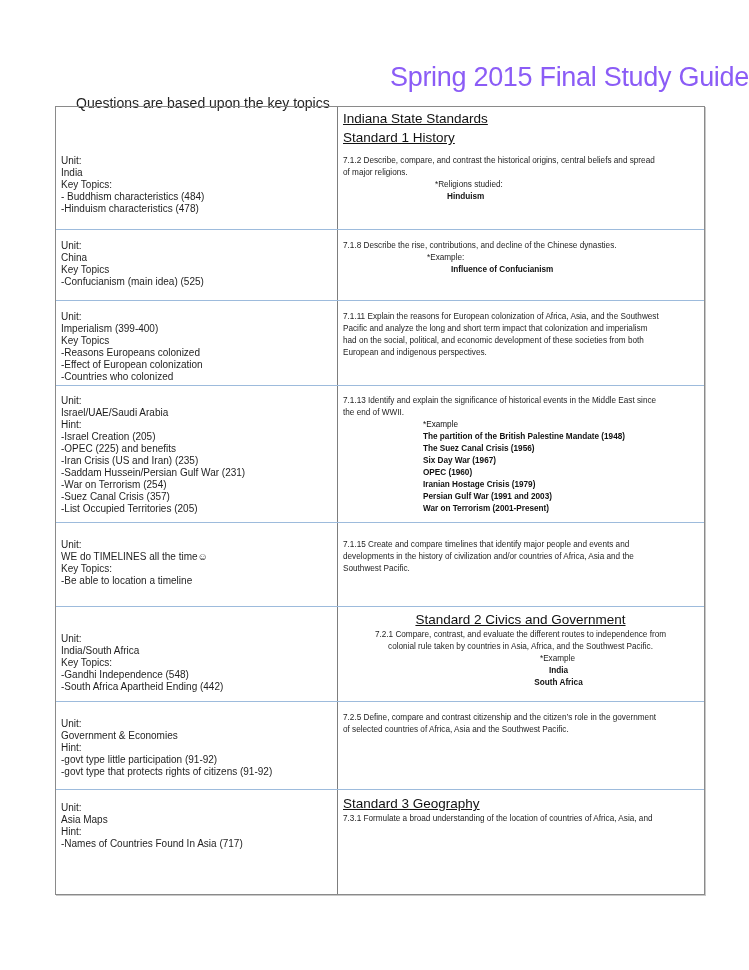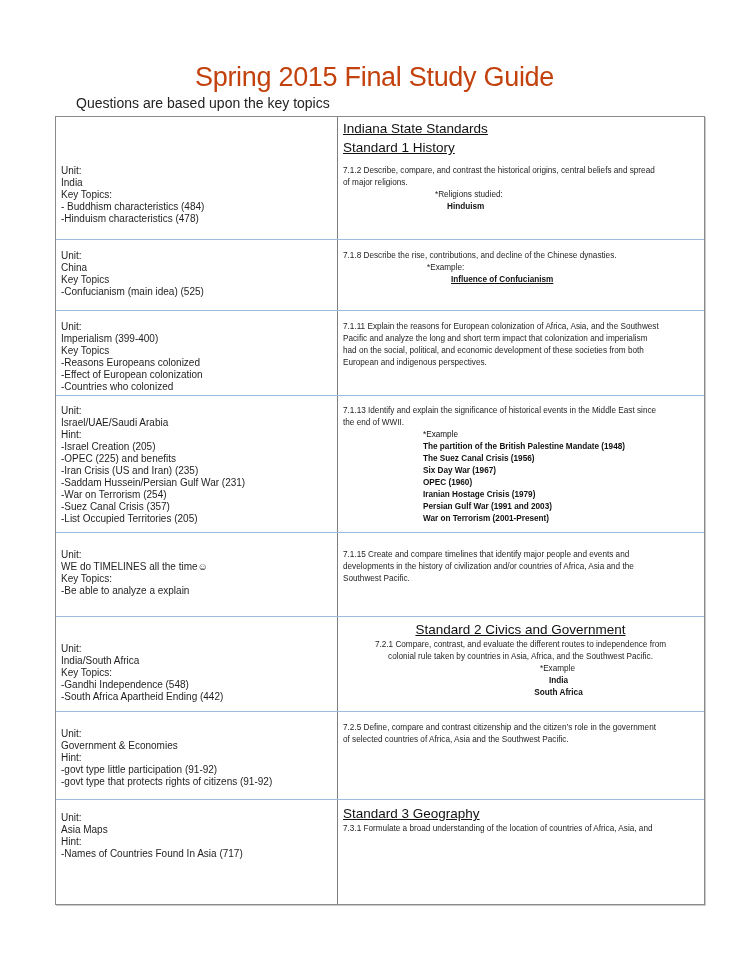--- a/index.html
+++ b/index.html
@@ -1,21 +1,21 @@
 <!DOCTYPE html>
 <html><head>
 <meta charset="utf-8">
 <style>
   html, body { margin: 0; padding: 0; background: #ffffff; }
   body { width: 749px; height: 970px; position: relative; overflow: hidden;
          font-family: "Liberation Sans", "DejaVu Sans", sans-serif; color: #1e1e1e; }
-  .page-title { position: absolute; left: 0; width: 749px; top: 62px; text-align: center;
-                font-size: 27px; letter-spacing: -0.3px; color: #c2410c; }
+  .page-title { position: absolute; left: 0; width: 749px; top: 62px; text-align: right;
+                font-size: 27px; letter-spacing: -0.3px; color: #8b5cf6; }
   .subtitle { position: absolute; left: 76px; top: 95px; font-size: 14px; color: #222; }
-  .table { position: absolute; left: 55px; top: 116px; width: 650px; height: 789px;
+  .table { position: absolute; left: 55px; top: 106px; width: 650px; height: 789px;
            border: 1px solid #8a8a8a; box-shadow: 1px 1px 0 #c8c8c8; box-sizing: border-box; }
   .vdiv { position: absolute; left: 281px; top: 0; bottom: 0; width: 1px; background: #7d7d7d; }
   .row { position: absolute; left: 0; right: 0; }
   .row.sep { border-top: 1px solid #9dbbdc; }
   .cell-left { position: absolute; left: 5px; width: 270px; font-size: 10px; line-height: 12px; }
   .cell-right { position: absolute; left: 287px; width: 355px; font-size: 8.2px; line-height: 12px; }
   .line { white-space: nowrap; }
   .std-head { font-size: 13.5px; text-decoration: underline; line-height: 19px; color: #111; }
   .ex-bold { padding-left: 104px; font-weight: bold; color: #111; }
   .ex-bold2 { padding-left: 80px; font-weight: bold; color: #111; }
@@ -59,21 +59,21 @@
   <div class="row sep" style="top:122px; height:71px;">
     <div class="cell-left" style="top:10px;">
       <div class="line">Unit:</div>
       <div class="line">China</div>
       <div class="line">Key Topics</div>
       <div class="line">-Confucianism (main idea) (525)</div>
     </div>
     <div class="cell-right" style="top:10px;">
       <div class="line">7.1.8 Describe the rise, contributions, and decline of the Chinese dynasties.</div>
       <div class="line ex-label2">*Example:</div>
-      <div class="line ex-bold" style="padding-left:108px;text-decoration:underline;">Influence of Confucianism</div>
+      <div class="line ex-bold" style="padding-left:108px;">Influence of Confucianism</div>
     </div>
   </div>
 
   <div class="row sep" style="top:193px; height:85px;">
     <div class="cell-left" style="top:10px;">
       <div class="line">Unit:</div>
       <div class="line">Imperialism (399-400)</div>
       <div class="line">Key  Topics</div>
       <div class="line">-Reasons Europeans colonized</div>
       <div class="line">-Effect of European colonization</div>
@@ -112,21 +112,21 @@
       <div class="line ex-bold2">Persian Gulf War (1991 and 2003)</div>
       <div class="line ex-bold2">War on Terrorism (2001-Present)</div>
     </div>
   </div>
 
   <div class="row sep" style="top:415px; height:84px;">
     <div class="cell-left" style="top:16px;">
       <div class="line">Unit:</div>
       <div class="line">WE do TIMELINES all the time☺</div>
       <div class="line">Key Topics:</div>
-      <div class="line">-Be able to analyze a explain</div>
+      <div class="line">-Be able to location a timeline</div>
     </div>
     <div class="cell-right" style="top:16px;">
       <div class="line">7.1.15 Create and compare timelines that identify major people and events and</div>
       <div class="line">developments in the history of civilization and/or countries of Africa, Asia and the</div>
       <div class="line">Southwest Pacific.</div>
     </div>
   </div>
 
   <div class="row sep" style="top:499px; height:95px;">
     <div class="cell-left" style="top:26px;">

